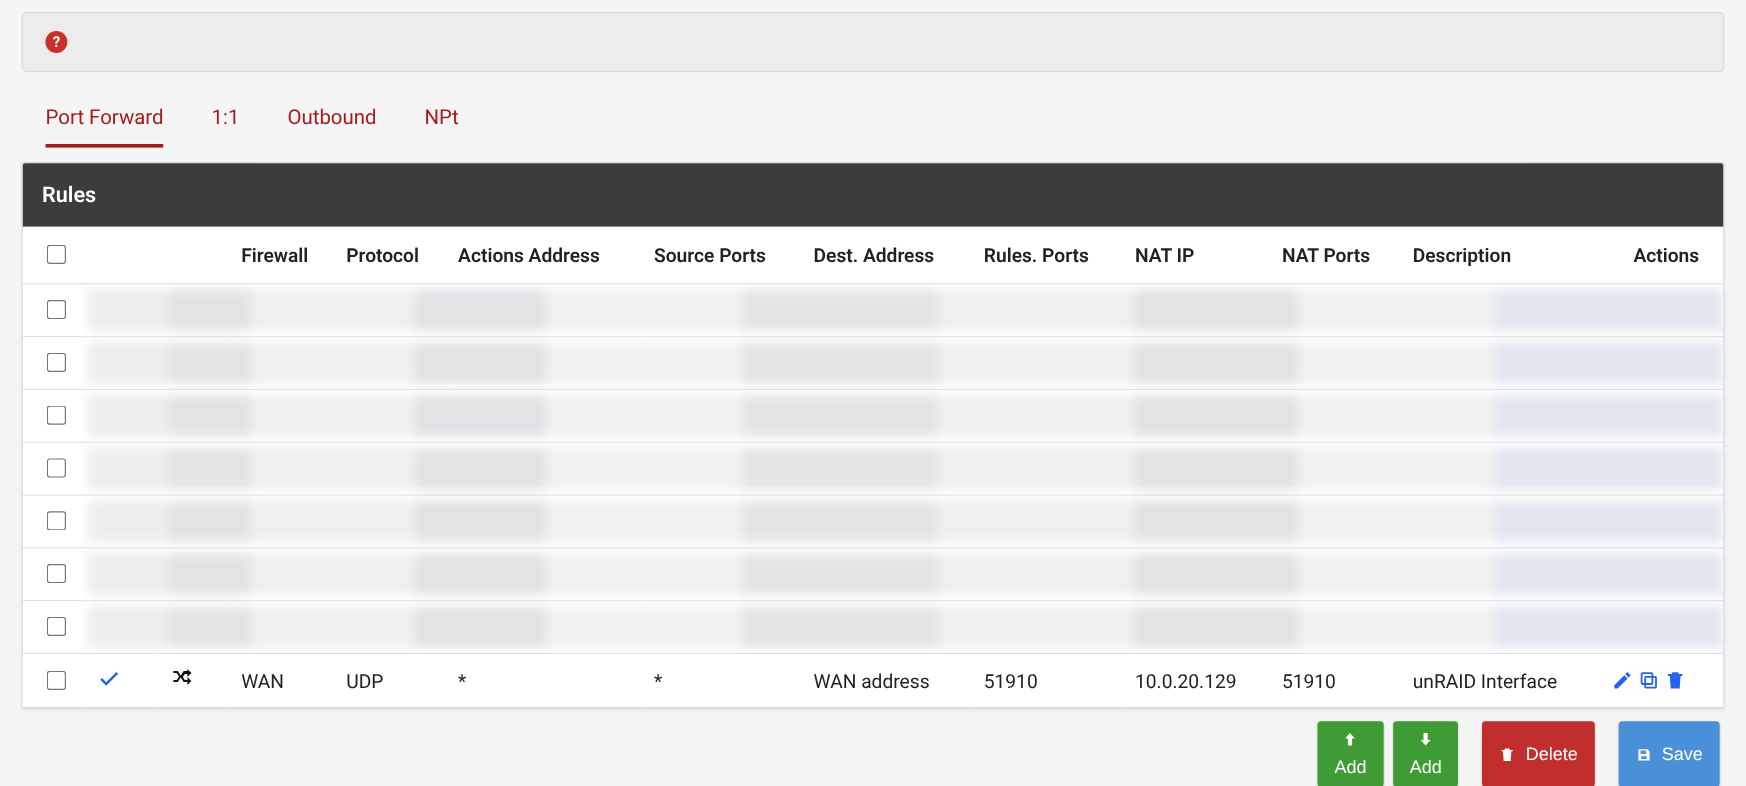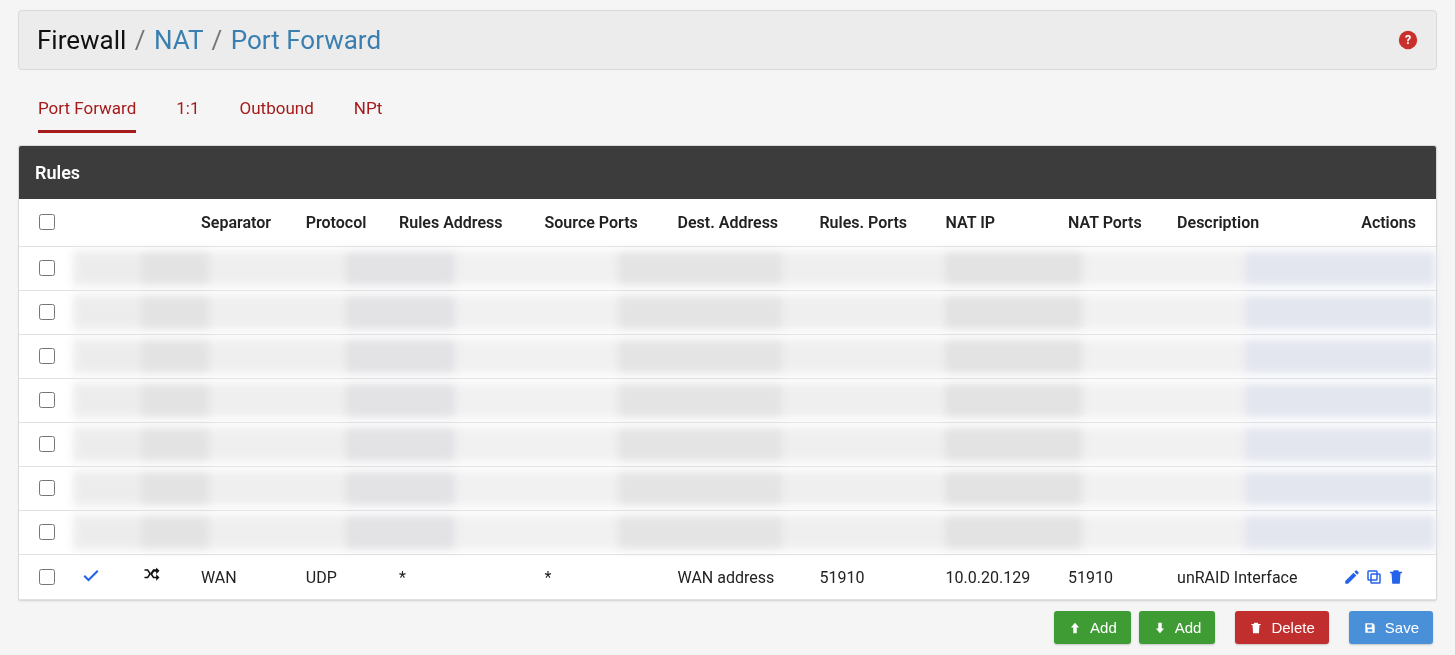--- a/index.html
+++ b/index.html
@@ -53,39 +53,32 @@
     );filter:blur(4px);opacity:.9;}
   tr.rule-vis td{background:#fff;}
   .chk{width:16px;height:16px;}
   .status-ic{color:#2563eb;display:inline-flex;}
   .shuffle-ic{color:#111;display:inline-flex;}
   .row-actions{display:flex;gap:4px;align-items:center;}
   .row-actions .ic{color:#2563eb;cursor:pointer;display:inline-flex;}
   .btn-bar{display:flex;gap:8px;justify-content:flex-end;padding:10px 4px 4px 4px;}
   .btn{display:inline-flex;align-items:center;gap:8px;border:none;border-radius:3px;color:#fff;font-size:15px;padding:8px 14px;cursor:pointer;box-shadow:0 1px 2px rgba(0,0,0,.2);}
   .btn .bic{display:inline-flex;}
-  .btn-green{background:var(--btn-green);}
+  .btn-green{background:var(--btn-green);flex-direction:column;}
   .btn-red{background:var(--btn-red);margin-left:12px;}
   .btn-blue{background:var(--btn-blue);margin-left:12px;}
   .btn-orange{background:var(--btn-orange);}
   svg{display:block;}
 </style>
 </head>
 <body>
 
 <div class="wrap">
 
   <div class="title-box">
-    <div class="crumbs">
-      <span class="root">Firewall</span>
-      <span class="sep">/</span>
-      <span class="lnk">NAT</span>
-      <span class="sep">/</span>
-      <span class="lnk">Port Forward</span>
-    </div>
     <span class="help-ic">
       <svg width="20" height="20" viewBox="0 0 24 24" fill="currentColor">
           <circle cx="12" cy="12" r="11"></circle>
           <text x="12" y="17" text-anchor="middle" font-size="15" font-weight="700" fill="#fff">?</text>
         </svg>
     </span>
   </div>
 
   <div class="tabs">
     <div class="tab active">Port Forward</div>
@@ -96,23 +89,23 @@
 
   <div class="panel">
     <div class="panel-hdr">Rules</div>
 
     <table>
       <thead>
         <tr>
           <th class="first"><input type="checkbox" class="chk" style=""></th>
           <th style="width:44px"></th>
           <th style="width:44px"></th>
-          <th>Separator</th>
+          <th>Firewall</th>
           <th>Protocol</th>
-          <th>Rules Address</th>
+          <th>Actions Address</th>
           <th>Source Ports</th>
           <th>Dest. Address</th>
           <th>Rules. Ports</th>
           <th>NAT IP</th>
           <th>NAT Ports</th>
           <th>Description</th>
           <th style="text-align:right;padding-right:20px;">Actions</th>
         </tr>
       </thead>
       <tbody id="rules-body">

